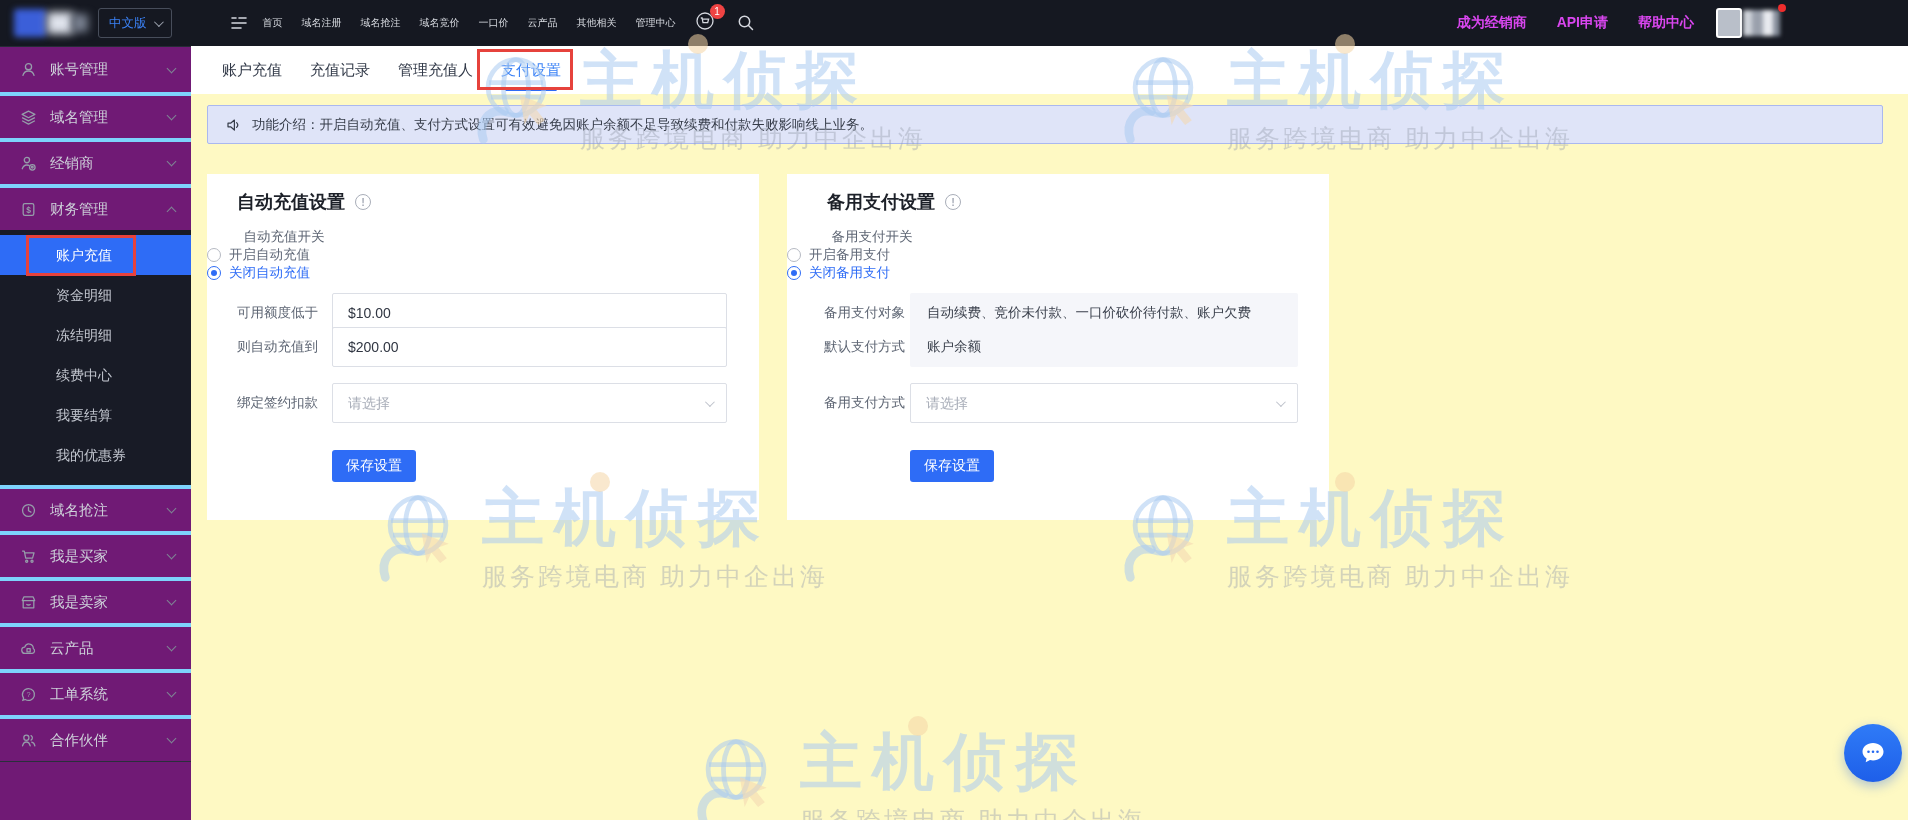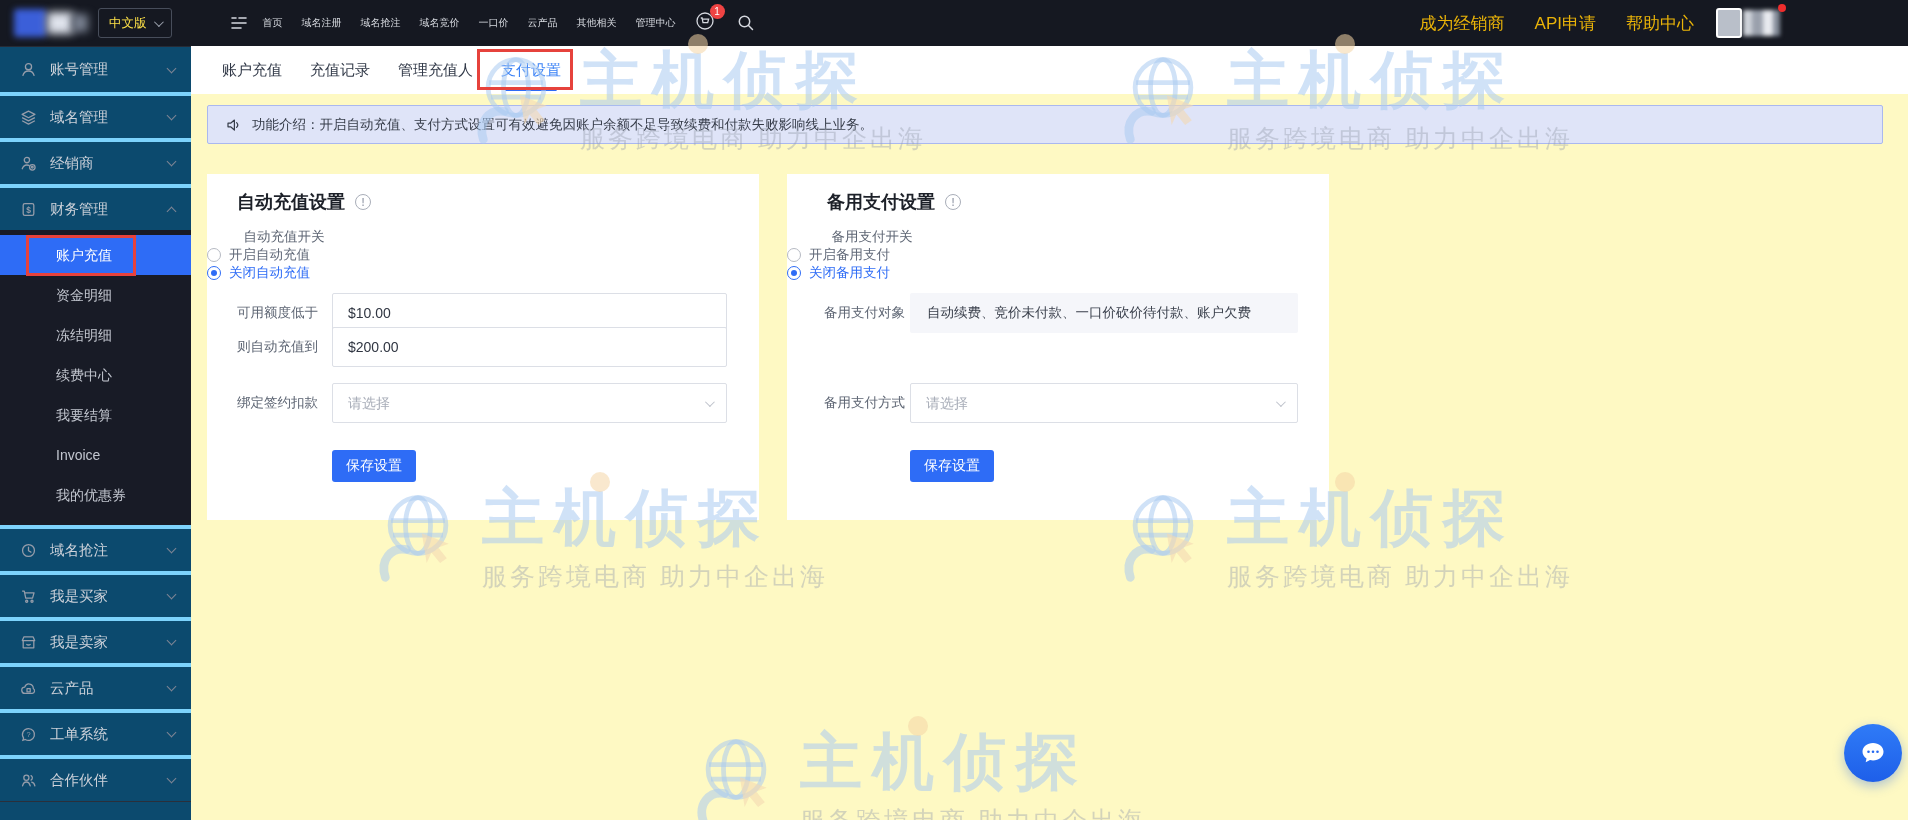--- a/index.html
+++ b/index.html
@@ -5,37 +5,37 @@
   * { margin:0; padding:0; box-sizing:border-box; }
   html,body { width:1908px; height:820px; overflow:hidden; }
   body { font-family:"Liberation Sans","DejaVu Sans",sans-serif; position:relative; background:#edeff4; }
 
   
   #topbar { position:absolute; left:0; top:0; width:1908px; height:46px; background:#151821; display:flex; align-items:center; z-index:30; }
   .logo-wrap { margin-left:14px; width:76px; height:32px; position:relative; flex:0 0 auto; }
   .logo-px1 { position:absolute; left:0; top:2px; width:32px; height:28px; background:#3b5fd9; filter:blur(3px); border-radius:3px;}
   .logo-px2 { position:absolute; left:33px; top:5px; width:26px; height:22px; background:#dfe3ec; filter:blur(4px);}
   .logo-px3 { position:absolute; left:58px; top:7px; width:16px; height:18px; background:#78808f; filter:blur(4px);}
-  .lang-box { margin-left:8px; height:30px; border:1px solid #474d5a; border-radius:3px; color:#fde047; font-size:12.5px; display:flex; align-items:center; gap:7px; padding:0 10px; flex:0 0 auto; cursor:pointer;}
+  .lang-box { margin-left:8px; height:30px; border:1px solid #474d5a; border-radius:3px; color:#3b82f6; font-size:12.5px; display:flex; align-items:center; gap:7px; padding:0 10px; flex:0 0 auto; cursor:pointer;}
   .chev { width:7px; height:7px; border-right:1.5px solid #9aa0ab; border-bottom:1.5px solid #9aa0ab; transform:rotate(45deg) translateY(-2px); }
   .menu-ico { margin-left:58px; flex:0 0 auto; color:#d5d8df; display:flex; cursor:pointer;}
   #topnav { display:flex; gap:19px; margin-left:15px; }
   .nav-item { color:#d8dbe1; font-size:10px; white-space:nowrap; cursor:pointer; }
   .cart-wrap { position:relative; margin-left:19px; display:flex; cursor:pointer;}
   .cart-badge { position:absolute; top:-7px; right:-10px; min-width:15px; height:15px; border-radius:8px; background:#ef4343; color:#fff; font-size:10px; display:flex; align-items:center; justify-content:center; padding:0 3px;}
   .search-wrap { margin-left:22px; display:flex; cursor:pointer;}
   .top-links { margin-left:auto; display:flex; gap:30px; }
-  .top-link { color:#eab308; font-size:17px; white-space:nowrap; cursor:pointer;}
+  .top-link { color:#d946ef; font-size:14px; white-space:nowrap; cursor:pointer;font-weight:bold;}
   .avatar { position:relative; margin-left:22px; margin-right:128px; width:64px; height:30px; flex:0 0 auto; cursor:pointer;}
   .avatar-box { position:absolute; left:0; top:0; width:26px; height:30px; border:2px solid #fff; border-radius:3px; background:#b9bfc9; overflow:hidden;}
   .avatar-blur { position:absolute; left:27px; top:2px; width:37px; height:26px; background:linear-gradient(90deg,#cfd3da 0 25%,#9aa0ac 25% 55%,#e8eaef 55% 80%,#868d9a 80%); filter:blur(2px);}
   .avatar-dot { position:absolute; right:-6px; top:-4px; width:8px; height:8px; border-radius:50%; background:#ef2d2d;}
 
   
-  #sidebar { position:absolute; left:0; top:46px; width:191px; height:774px; background:#0c4a6e; z-index:20; }
+  #sidebar { position:absolute; left:0; top:46px; width:191px; height:774px; background:#701a75; z-index:20; }
   .sb-group { height:46px; display:flex; align-items:center; gap:13px; padding:0 16px 0 20px; border-top:4px solid #7dd3fc; cursor:pointer;}
   .sb-group:first-child { border-top:1px solid #262b36; }
   .sb-ico { width:17px; height:17px; color:#969daa; flex:0 0 auto; display:flex;}
   .sb-lbl { flex:1; color:#ced2da; font-size:14.5px; }
   .sb-chev { width:7px; height:7px; border-right:1.5px solid #7e8594; border-bottom:1.5px solid #7e8594; transform:rotate(45deg); margin-top:-3px;}
   .sb-chev.up { transform:rotate(-135deg); margin-top:4px;}
   .submenu { background:#181b26; padding:5px 0 10px; }
   .sub-item { height:40px; line-height:40px; padding-left:56px; color:#c2c6cf; font-size:14px; cursor:pointer;}
   .sub-item.active { background:#2e6cf6; color:#ffffff; }
 
@@ -197,21 +197,20 @@
     </span>
     <span class="sb-lbl">财务管理</span>
     <span class="sb-chev up"></span>
   </div>
   <div class="submenu">
     <div class="sub-item active">账户充值</div>
     <div class="sub-item">资金明细</div>
     <div class="sub-item">冻结明细</div>
     <div class="sub-item">续费中心</div>
     <div class="sub-item">我要结算</div>
-    <div class="sub-item">Invoice</div>
     <div class="sub-item">我的优惠券</div>
   </div>
   <div class="sb-group">
     <span class="sb-ico">
       <svg viewBox="0 0 16 16" width="17" height="17" fill="none" stroke="currentColor" stroke-width="1.2" stroke-linecap="round">
           <circle cx="8" cy="8" r="5.6"></circle>
           <path d="M8 4.8v3.4l2.3 1.3"></path>
         </svg>
     </span>
     <span class="sb-lbl">域名抢注</span>
@@ -339,20 +338,24 @@
         <span class="radio-lbl">开启备用支付</span>
       </span>
       <span class="radio-grp sel">
         <span class="radio sel"></span>
         <span class="radio-lbl">关闭备用支付</span>
       </span>
     </div>
     <div class="prow rowA">
       <span class="plabel">备用支付对象</span>
       <div class="graycell">自动续费、竞价未付款、一口价砍价待付款、账户欠费</div>
+    </div>
+    <div class="prow rowB">
+      <span class="plabel">默认支付方式</span>
+      <div class="graycell">账户余额</div>
     </div>
     <div class="prow rowC">
       <span class="plabel">备用支付方式</span>
       <div class="inputbox selectbox">
         <span>请选择</span>
         <span class="chevg"></span>
       </div>
     </div>
     <button class="savebtn">保存设置</button>
   </div>

